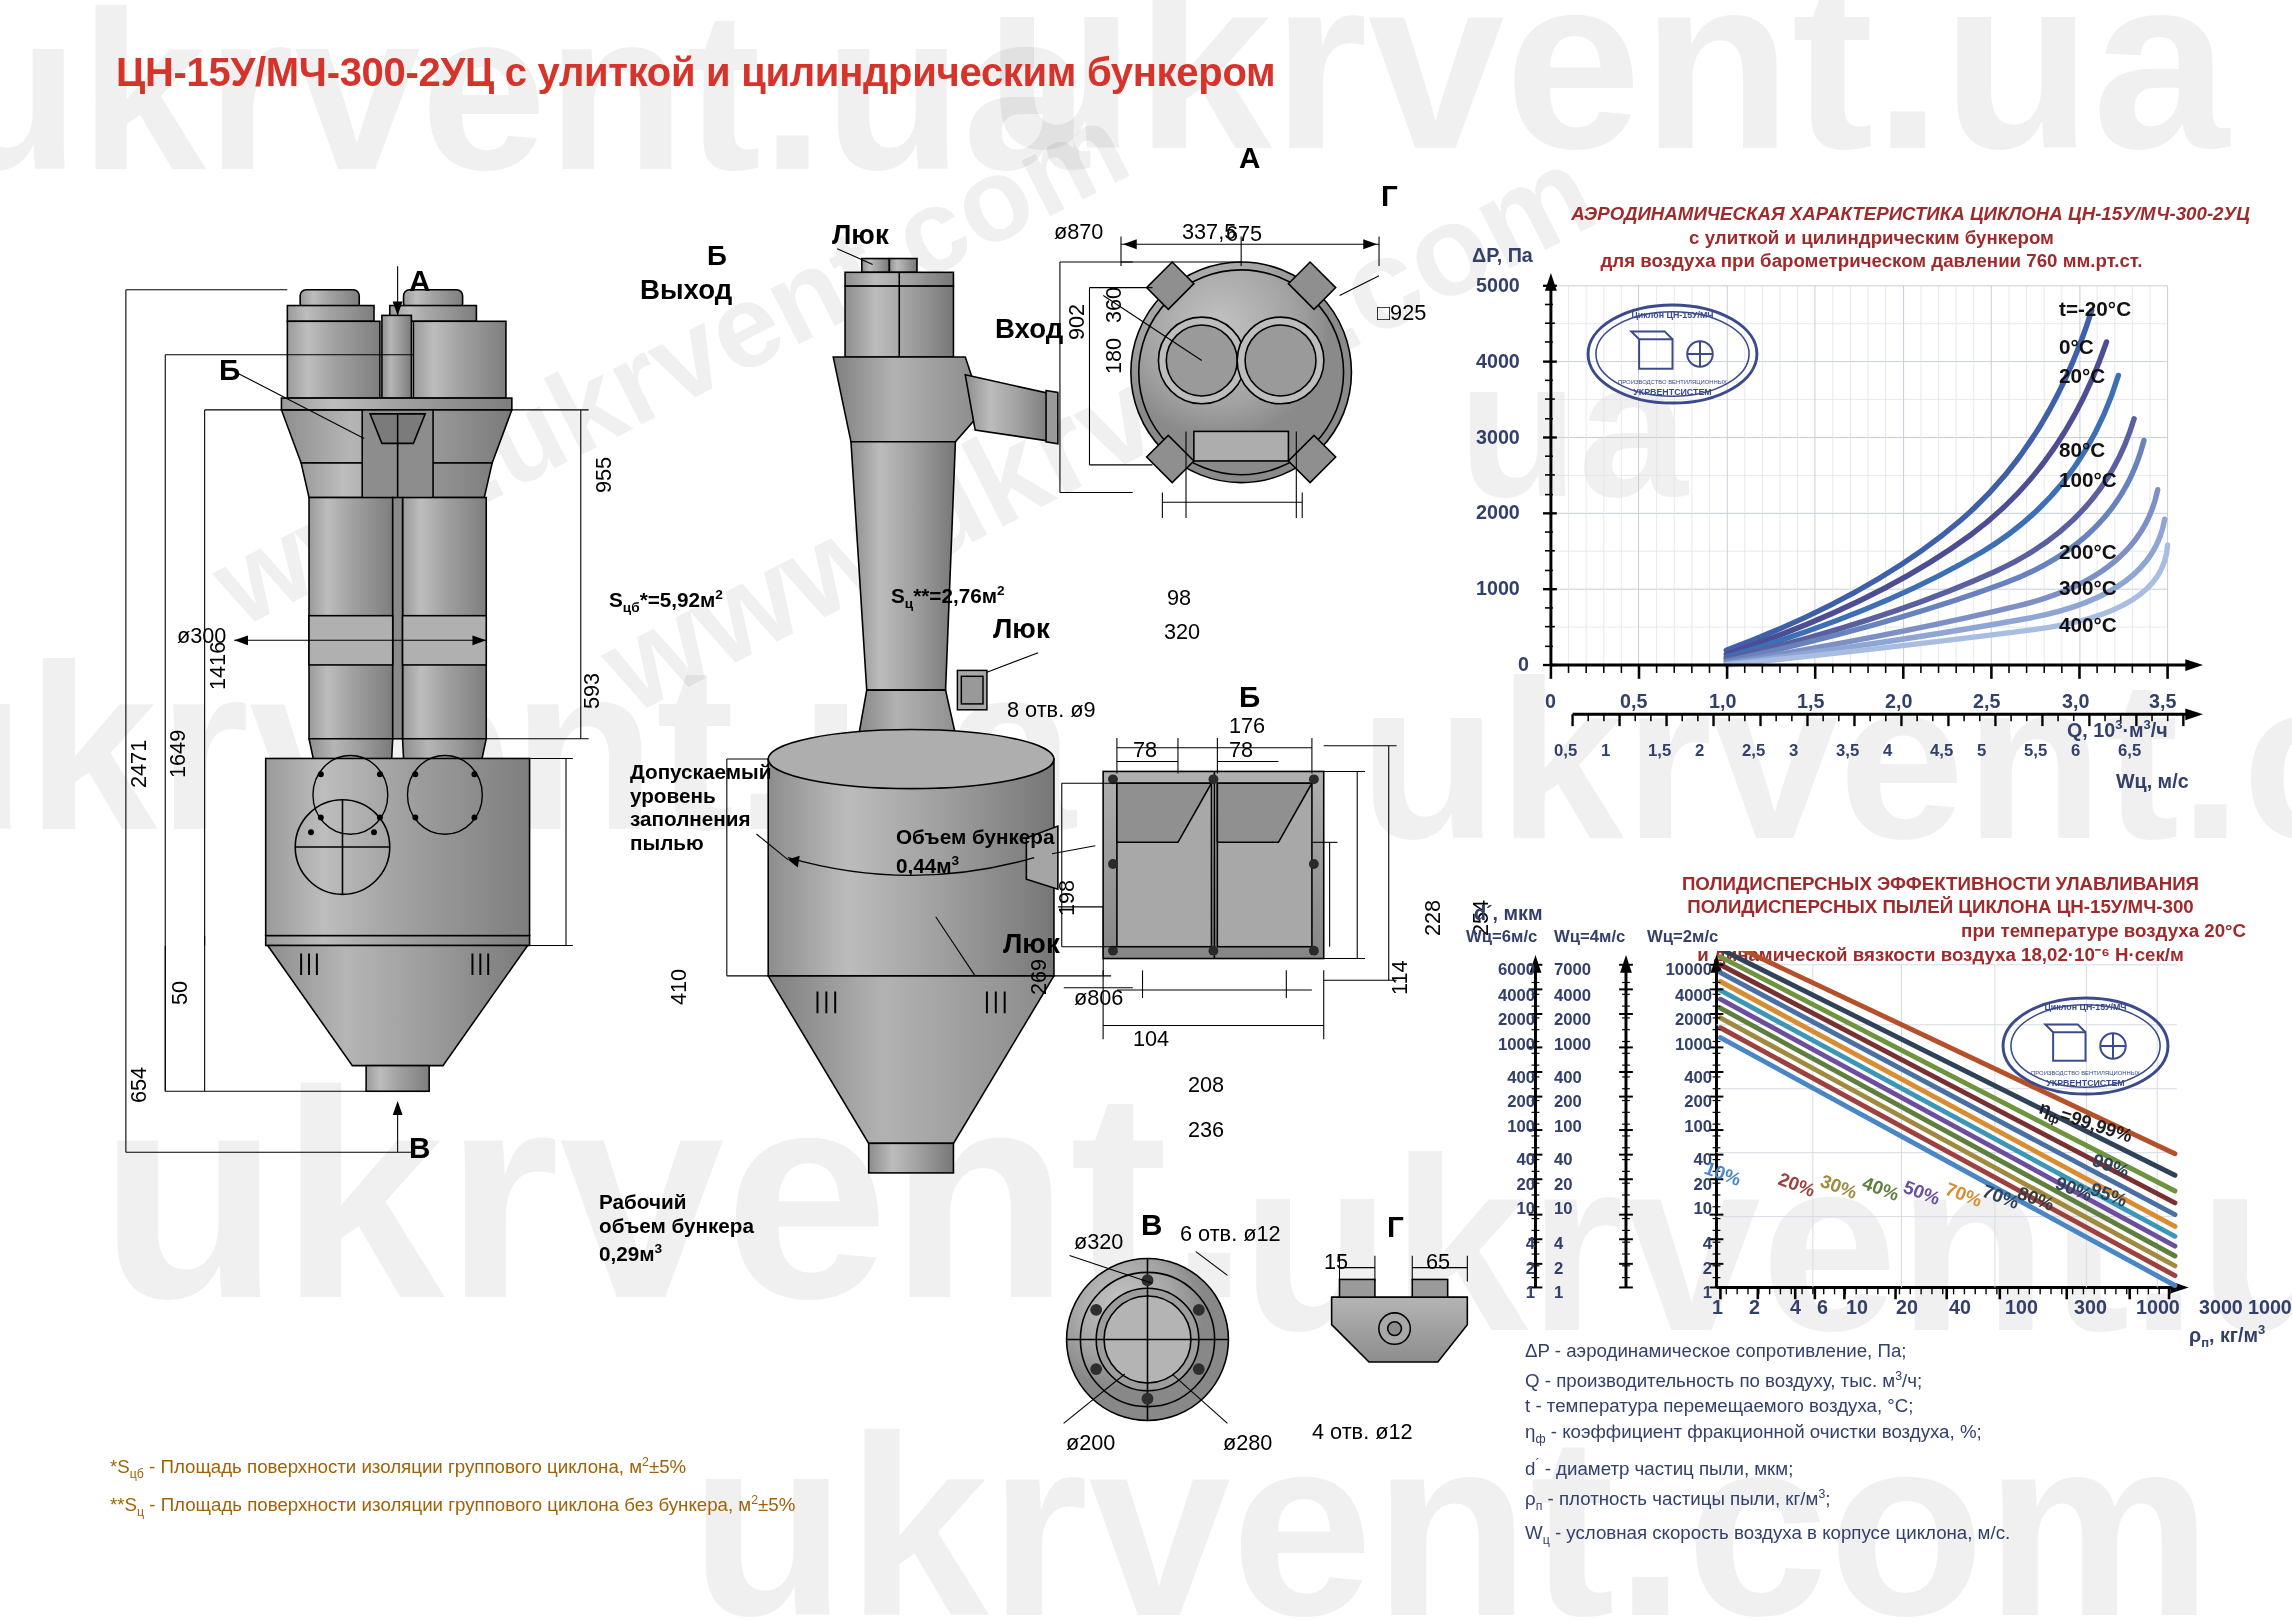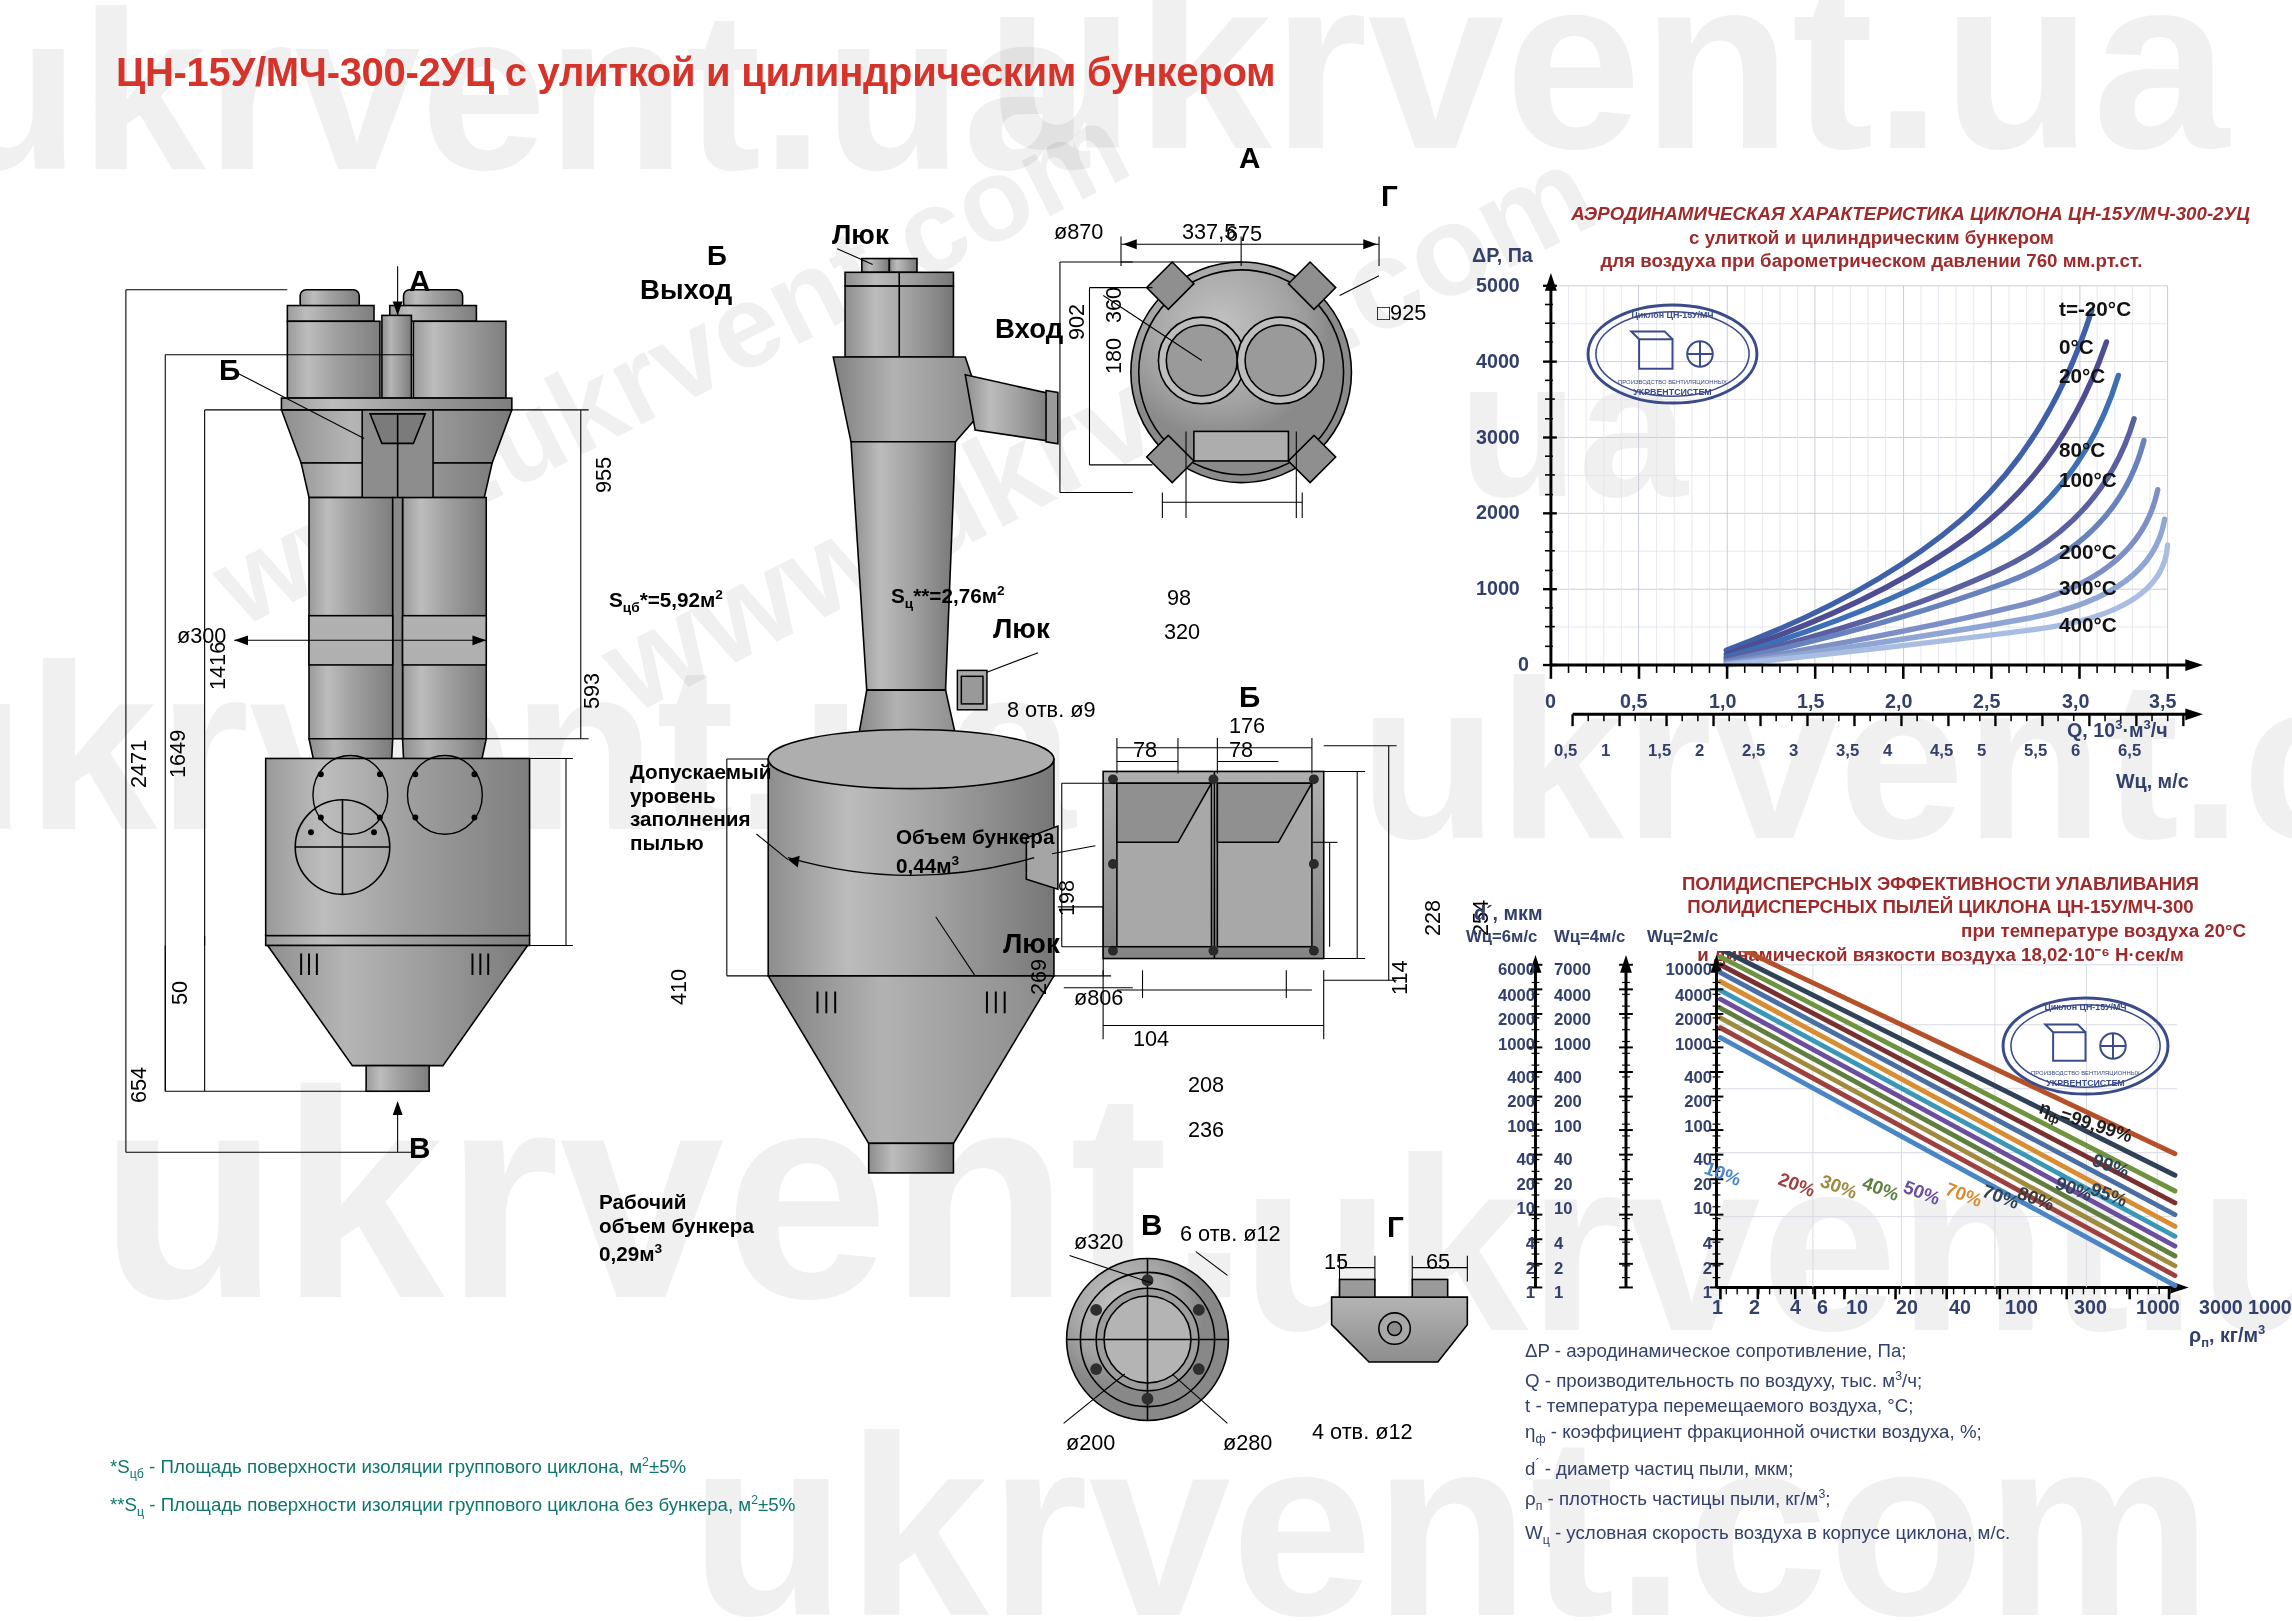--- a/index.html
+++ b/index.html
@@ -40,21 +40,21 @@
   .draw { position:absolute; }
   
   .chart-title {
     position:absolute; color:#9e2a2b; font-weight:bold; text-align:center;
     font-size:18.7px; line-height:23.6px; white-space:nowrap;
   }
   .axlab { position:absolute; color:#33406b; font-weight:bold; font-size:19.7px; white-space:nowrap;}
   .axlab-sm { position:absolute; color:#33406b; font-weight:bold; font-size:16.7px; white-space:nowrap;}
   .tlab { position:absolute; color:#111; font-weight:bold; font-size:20.7px; white-space:nowrap;}
   .legend-txt { position:absolute; color:#33406b; font-size:18.7px; line-height:25.6px; white-space:nowrap;}
-  .note { position:absolute; color:#0f766e; font-size:18.7px; line-height:25.6px; white-space:nowrap;}
+  .note { position:absolute; color:#a16207; font-size:18.7px; line-height:25.6px; white-space:nowrap;}
   sub { font-size:0.66em; }
   sup { font-size:0.66em; }
   .stamp { position:absolute; }
 </style>
 </head>
 <body>
 
 <div class="wm" style="left:-59px; top:-39px; font-size:227px;">ukrvent.ua</div>
 <div class="wm" style="left:985px; top:-79px; font-size:246px;">ukrvent.ua</div>
 <div class="wm" style="left:167px; top:296px; font-size:118px; transform:rotate(-27deg);">www.ukrvent.com</div>

